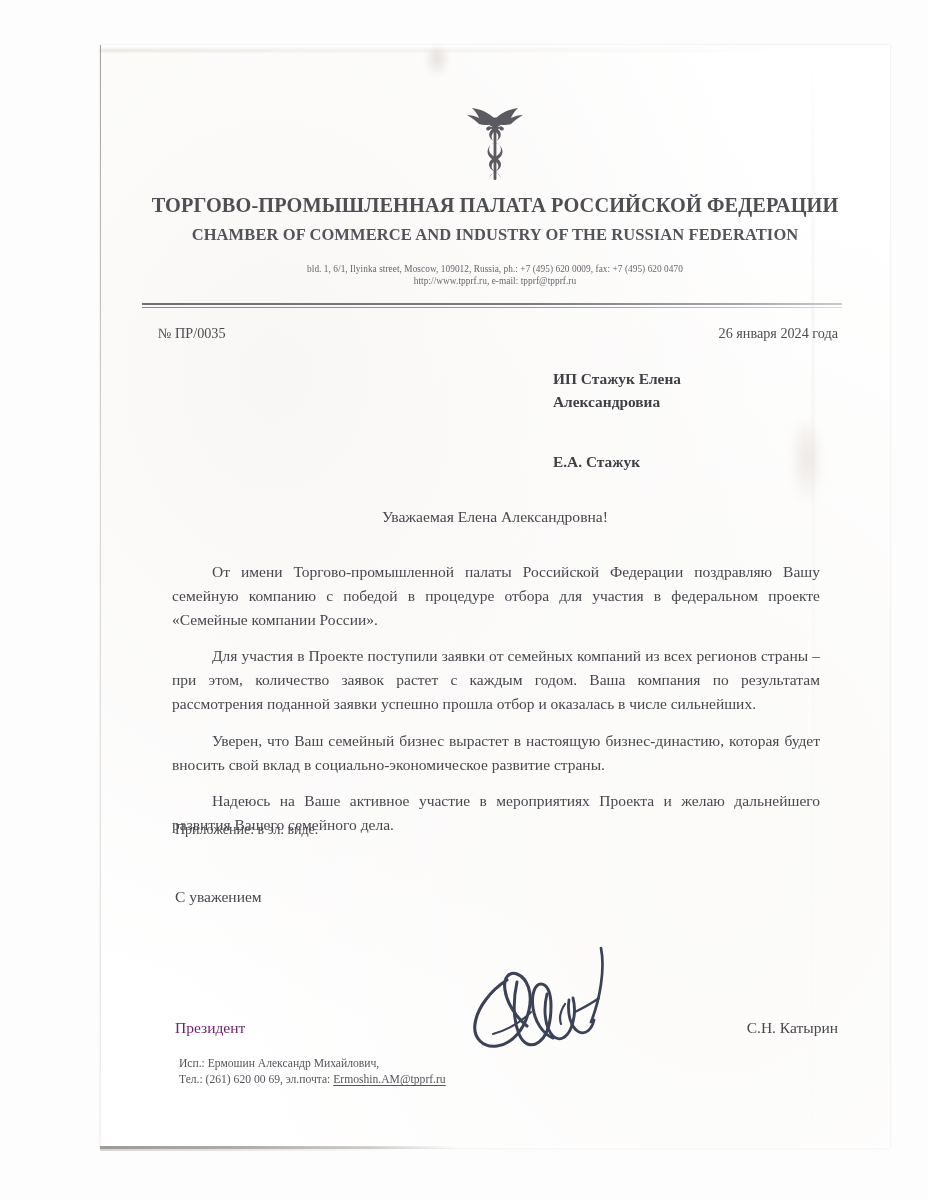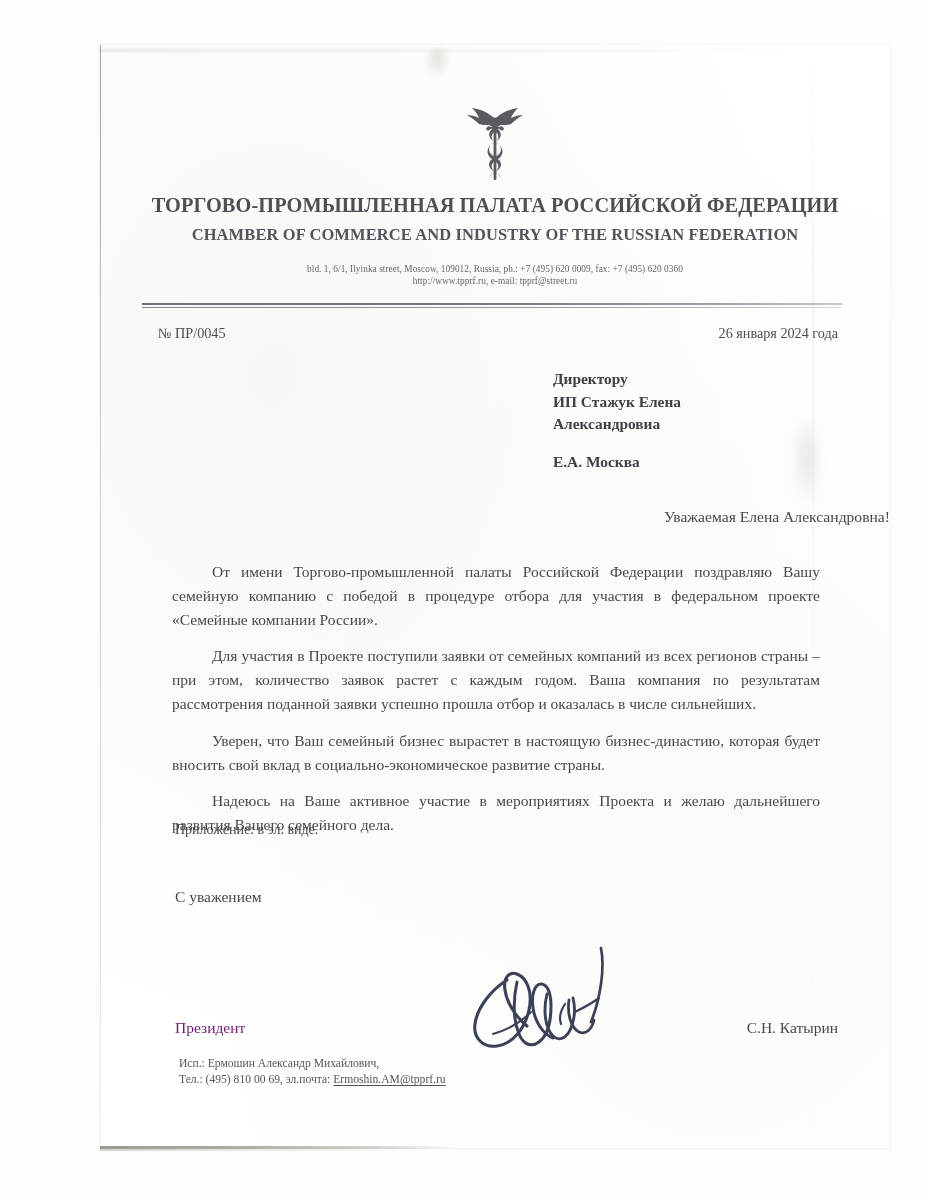--- a/index.html
+++ b/index.html
@@ -220,21 +220,21 @@
     font-weight: bold;
     font-size: 15.4px;
     color: #3f3f46;
   }
 
   
   #salutation {
     position: absolute;
     left: 0; right: 0;
     top: 463px;
-    text-align: right;
+    text-align: center;
     font-size: 15.6px;
     color: #47474e;
   }
 
   
   #body-text {
     position: absolute;
     left: 60px;
     width: 672px;
     top: 503px;
@@ -345,38 +345,37 @@
         <ellipse cx="24.6" cy="23.4" rx="2.6" ry="1.9" transform="rotate(-28 24.6 23.4)"></ellipse>
         <ellipse cx="37.4" cy="23.4" rx="2.6" ry="1.9" transform="rotate(28 37.4 23.4)"></ellipse>
       </g>
     </svg>
   </div>
 
   <div id="title-ru">ТОРГОВО-ПРОМЫШЛЕННАЯ ПАЛАТА РОССИЙСКОЙ ФЕДЕРАЦИИ</div>
   <div id="title-en">CHAMBER OF COMMERCE AND INDUSTRY OF THE RUSSIAN FEDERATION</div>
 
   <div id="contact-block">
-    <div>bld. 1, 6/1, Ilyinka street, Moscow, 109012, Russia, ph.: +7 (495) 620 0009, fax: +7 (495) 620 0360</div>
-    <div>http://www.tpprf.ru, e-mail: tpprf@street.ru</div>
+    <div>bld. 1, 6/1, Ilyinka street, Moscow, 109012, Russia, ph.: +7 (495) 620 0009, fax: +7 (495) 620 0470</div>
+    <div>http://www.tpprf.ru, e-mail: tpprf@tpprf.ru</div>
   </div>
 
   <div id="rule-thick"></div>
   <div id="rule-thin"></div>
 
   <div id="meta-row">
-    <span>№ ПР/0045</span>
+    <span>№ ПР/0035</span>
     <span>26 января 2024 года</span>
   </div>
 
   <div id="addressee">
-    <div>Директору</div>
     <div>ИП Стажук Елена</div>
     <div>Александровиа</div>
   </div>
-  <div id="addressee-short">Е.А. Москва</div>
+  <div id="addressee-short">Е.А. Стажук</div>
 
   <div id="salutation">Уважаемая Елена Александровна!</div>
 
   <div id="body-text">
     <p>От имени Торгово-промышленной палаты Российской Федерации поздравляю Вашу семейную компанию с победой в процедуре отбора для участия в федеральном проекте «Семейные компании России».</p>
     <p>Для участия в Проекте поступили заявки от семейных компаний из всех регионов страны – при этом, количество заявок растет с каждым годом. Ваша компания по результатам рассмотрения поданной заявки успешно прошла отбор и оказалась в числе сильнейших.</p>
     <p>Уверен, что Ваш семейный бизнес вырастет в настоящую бизнес-династию, которая будет вносить свой вклад в социально-экономическое развитие страны.</p>
     <p>Надеюсь на Ваше активное участие в мероприятиях Проекта и желаю дальнейшего развития Вашего семейного дела.</p>
   </div>
 
@@ -398,17 +397,17 @@
         <path d="M38 96 C52 92 66 84 76 74" stroke-width="2.0"></path>
       </g>
     </svg>
   </div>
   <div id="sign-title">Президент</div>
   <div id="sign-name">С.Н. Катырин</div>
 
   <div id="executor">
     <div>Исп.: Ермошин Александр Михайлович,</div>
     <div>
-      <span>Тел.: (495) 810 00 69, эл.почта: </span><span class="uline">Ermoshin.AM@tpprf.ru</span>
+      <span>Тел.: (261) 620 00 69, эл.почта: </span><span class="uline">Ermoshin.AM@tpprf.ru</span>
     </div>
   </div>
 
 </div>
 
 </body></html>

